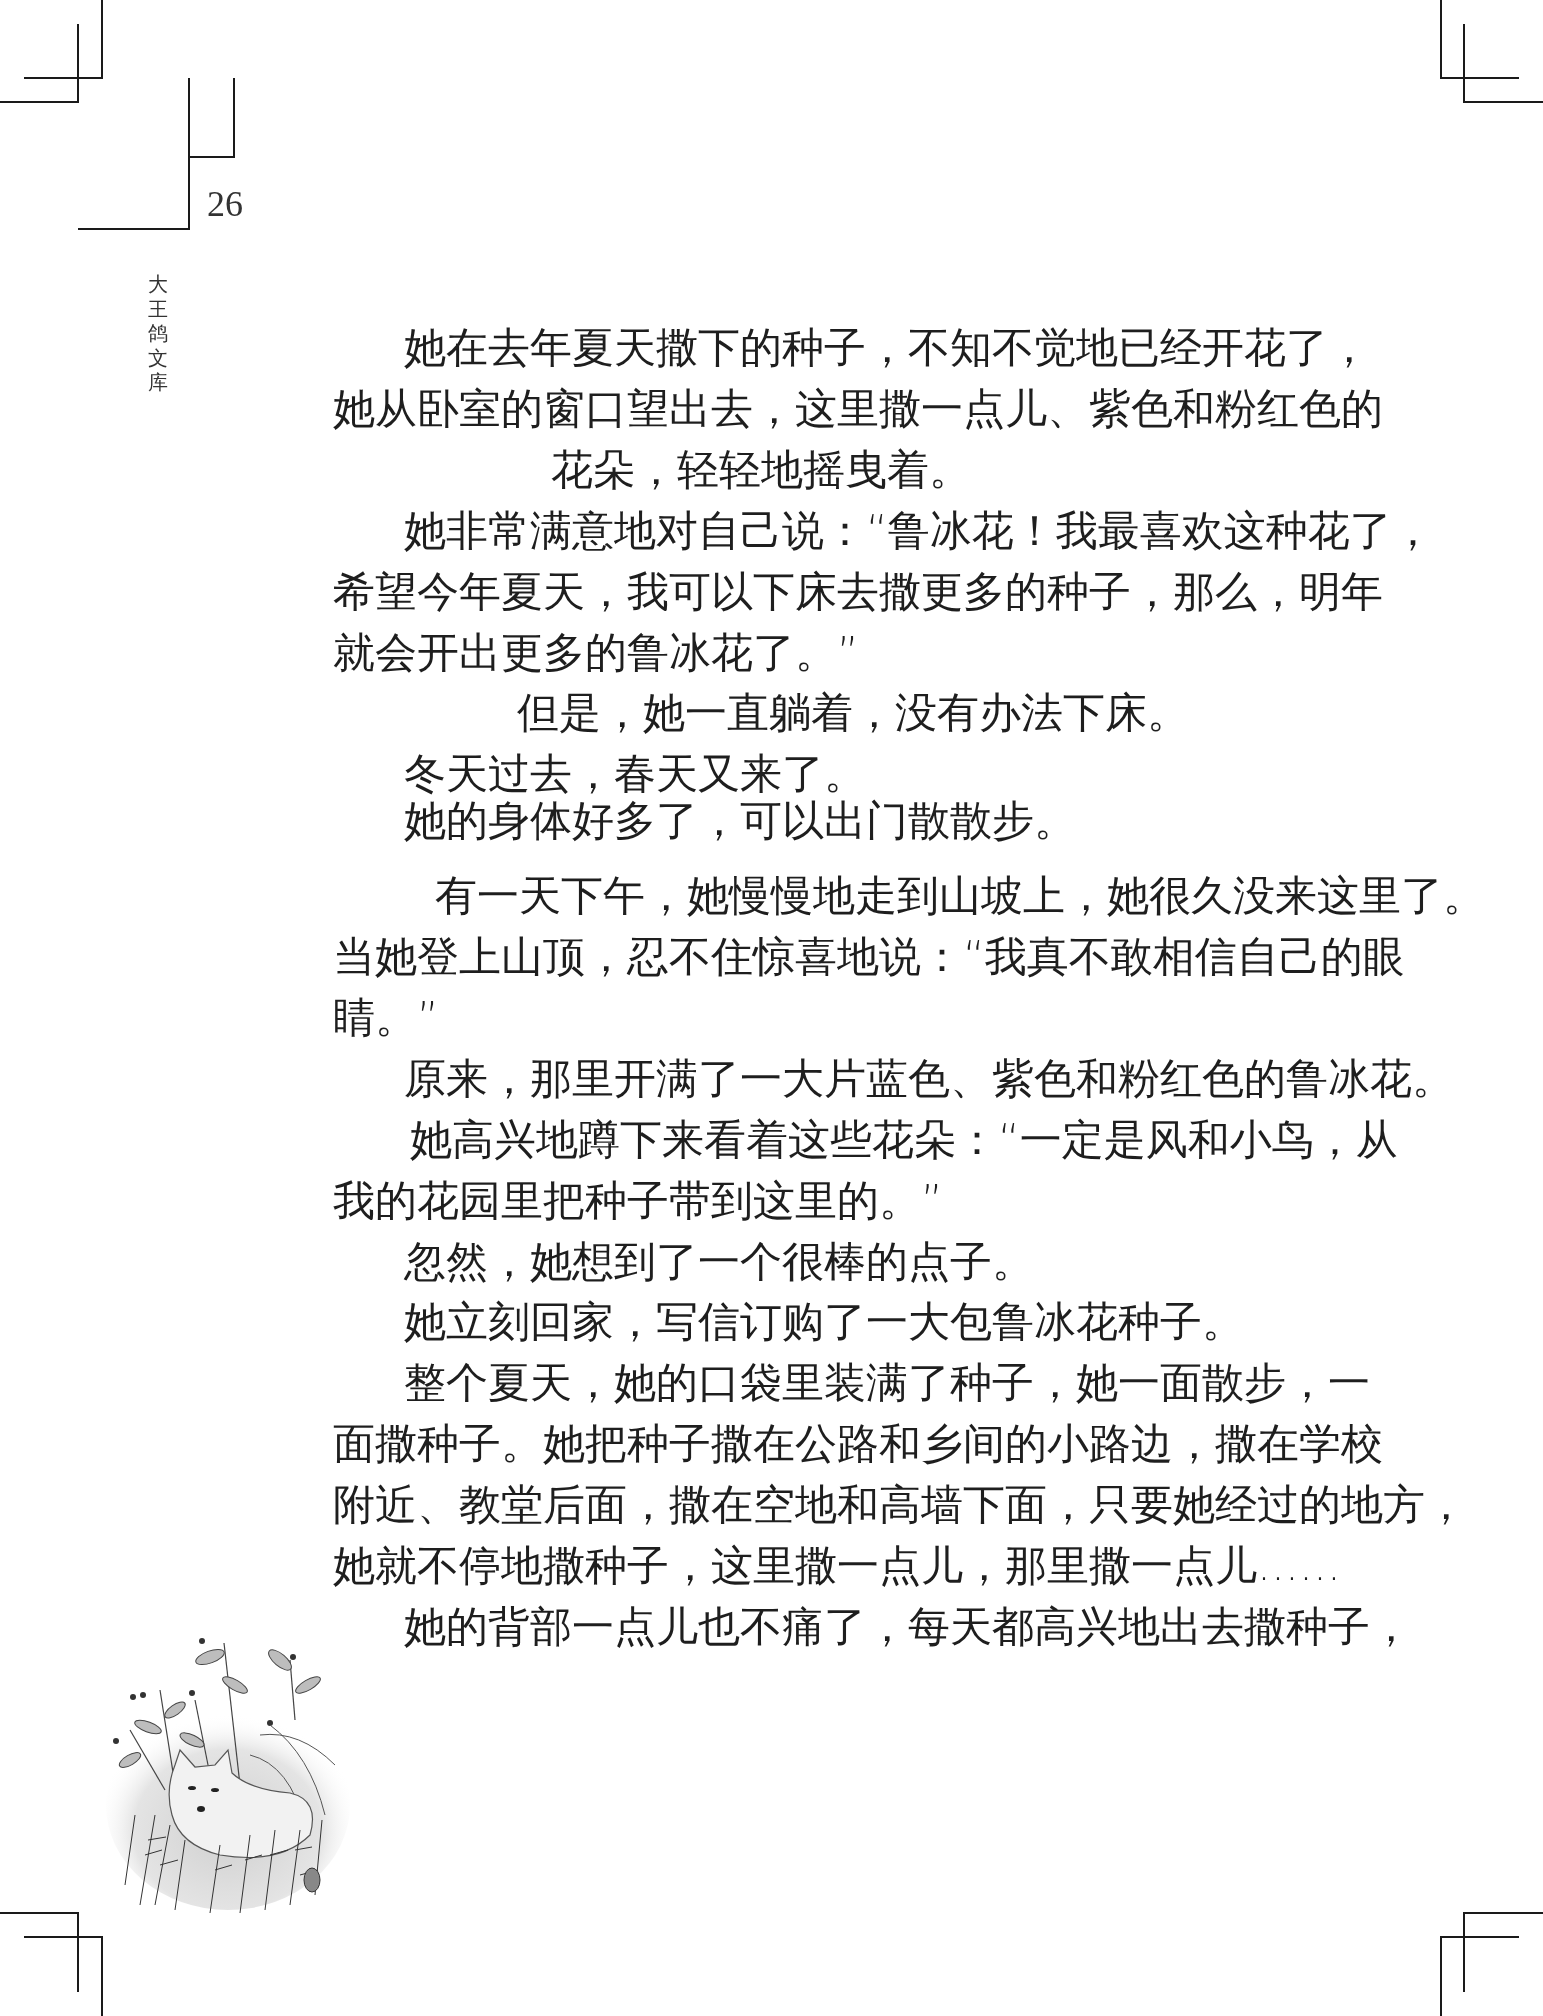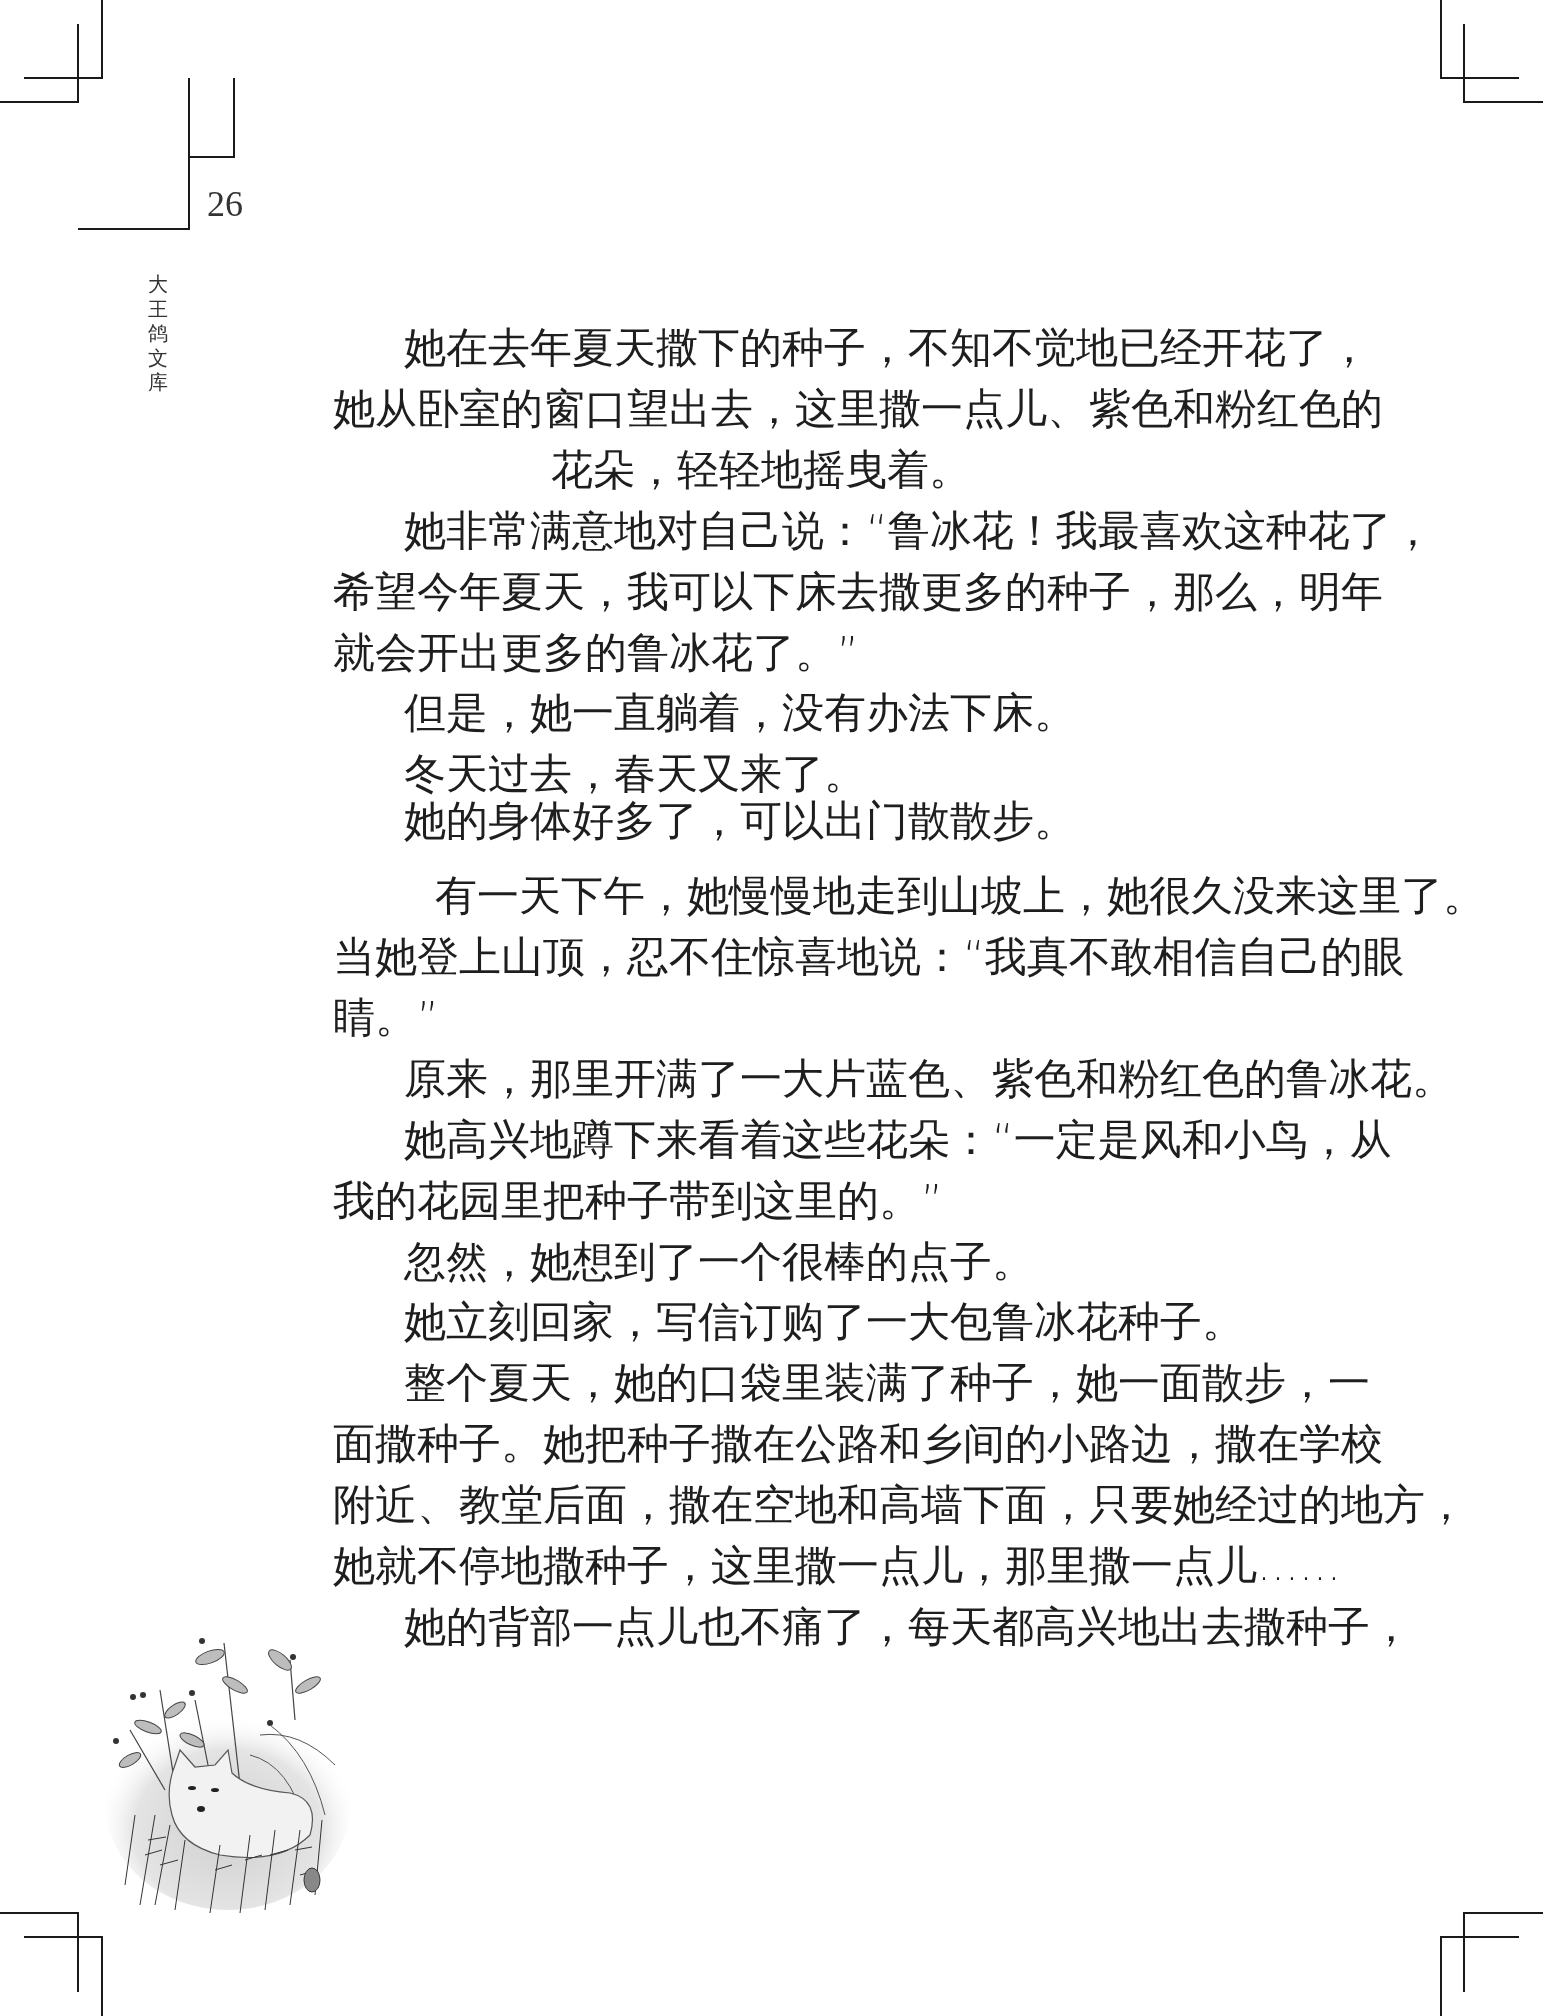--- a/index.html
+++ b/index.html
@@ -63,28 +63,28 @@
   <span>库</span>
 </div>
 
 <div class="body-text" id="body-text">
     <div class="line indent justify" style="top: 328px;">她在去年夏天撒下的种子，不知不觉地已经开花了，</div>
     <div class="line justify" style="top: 388.9px;">她从卧室的窗口望出去，这里撒一点儿、紫色和粉红色的</div>
     <div class="line" style="top: 449.8px; text-align: center;">花朵，轻轻地摇曳着。</div>
     <div class="line indent justify" style="top: 510.7px;">她非常满意地对自己说：“鲁冰花！我最喜欢这种花了，</div>
     <div class="line justify" style="top: 571.6px;">希望今年夏天，我可以下床去撒更多的种子，那么，明年</div>
     <div class="line" style="top: 632.5px;">就会开出更多的鲁冰花了。”</div>
-    <div class="line indent" style="top: 693.4px;">但是，她一直躺着，没有办法下床。</div>
+    <div class="line indent" style="top: 693.4px; text-align: right;">但是，她一直躺着，没有办法下床。</div>
     <div class="line indent" style="top: 754.3px;">冬天过去，春天又来了。</div>
     <div class="line indent" style="top: 801px;">她的身体好多了，可以出门散散步。</div>
     <div class="line indent justify" style="top: 876.1px; margin-left: 31px;">有一天下午，她慢慢地走到山坡上，她很久没来这里了。</div>
     <div class="line justify" style="top: 937px;">当她登上山顶，忍不住惊喜地说：“我真不敢相信自己的眼</div>
     <div class="line" style="top: 997.9px;">睛。”</div>
     <div class="line indent justify" style="top: 1058.8px;">原来，那里开满了一大片蓝色、紫色和粉红色的鲁冰花。</div>
-    <div class="line indent justify" style="top: 1119.7px;">她高兴地蹲下来看着这些花朵：“一定是风和小鸟，从</div>
+    <div class="line indent justify" style="top: 1119.7px; margin-left: 6px;">她高兴地蹲下来看着这些花朵：“一定是风和小鸟，从</div>
     <div class="line" style="top: 1180.6px;">我的花园里把种子带到这里的。”</div>
     <div class="line indent" style="top: 1241.5px;">忽然，她想到了一个很棒的点子。</div>
     <div class="line indent" style="top: 1302.4px;">她立刻回家，写信订购了一大包鲁冰花种子。</div>
     <div class="line indent justify" style="top: 1363.3px;">整个夏天，她的口袋里装满了种子，她一面散步，一</div>
     <div class="line justify" style="top: 1424.2px;">面撒种子。她把种子撒在公路和乡间的小路边，撒在学校</div>
     <div class="line justify" style="top: 1485.1px;">附近、教堂后面，撒在空地和高墙下面，只要她经过的地方，</div>
     <div class="line" style="top: 1546px;">她就不停地撒种子，这里撒一点儿，那里撒一点儿……</div>
     <div class="line indent justify" style="top: 1606.9px;">她的背部一点儿也不痛了，每天都高兴地出去撒种子，</div>
   </div>
 

